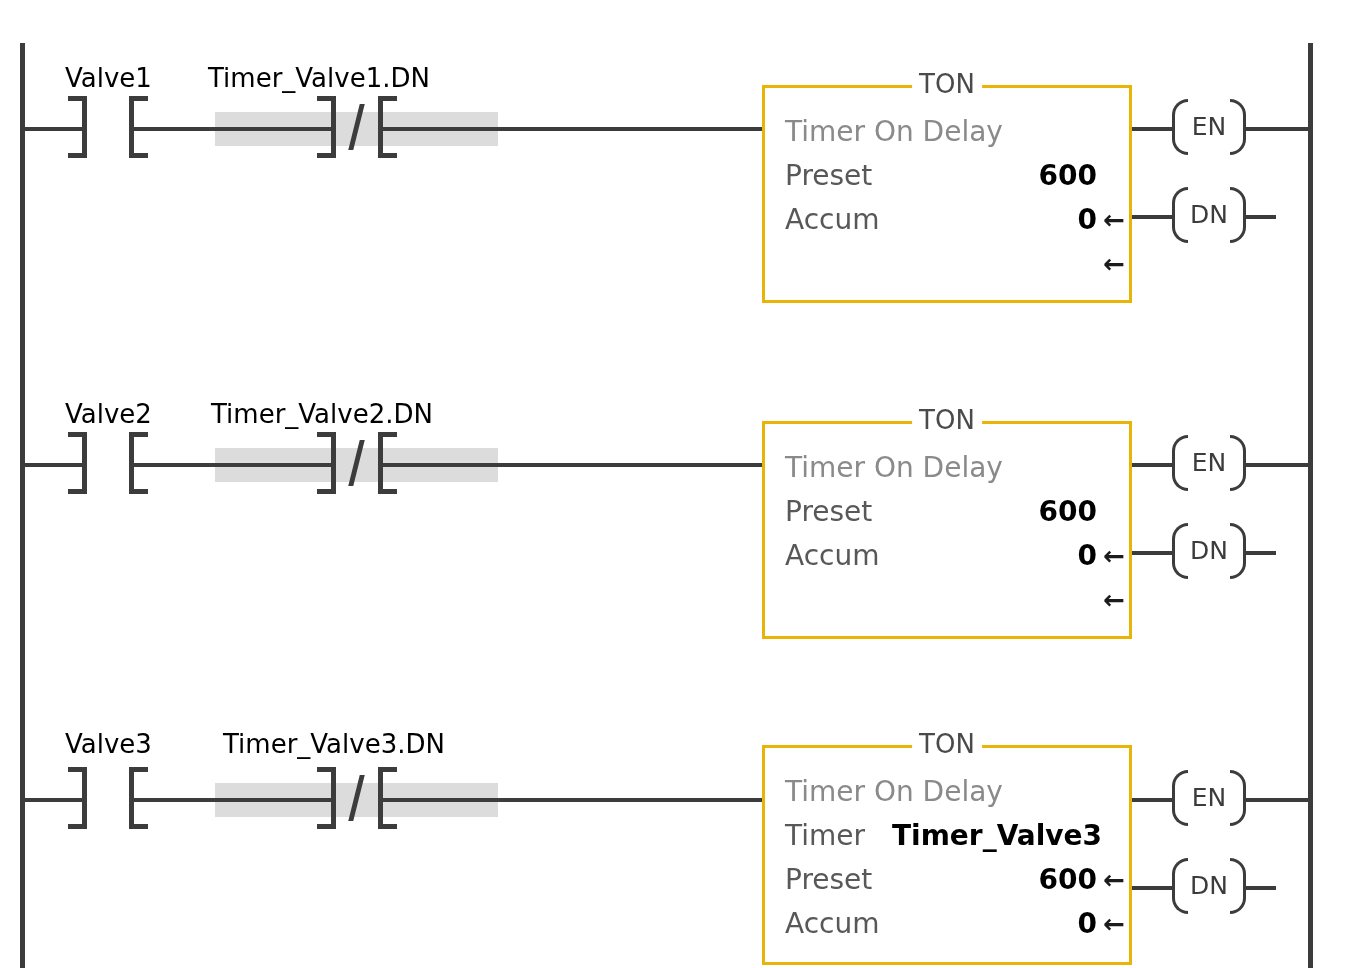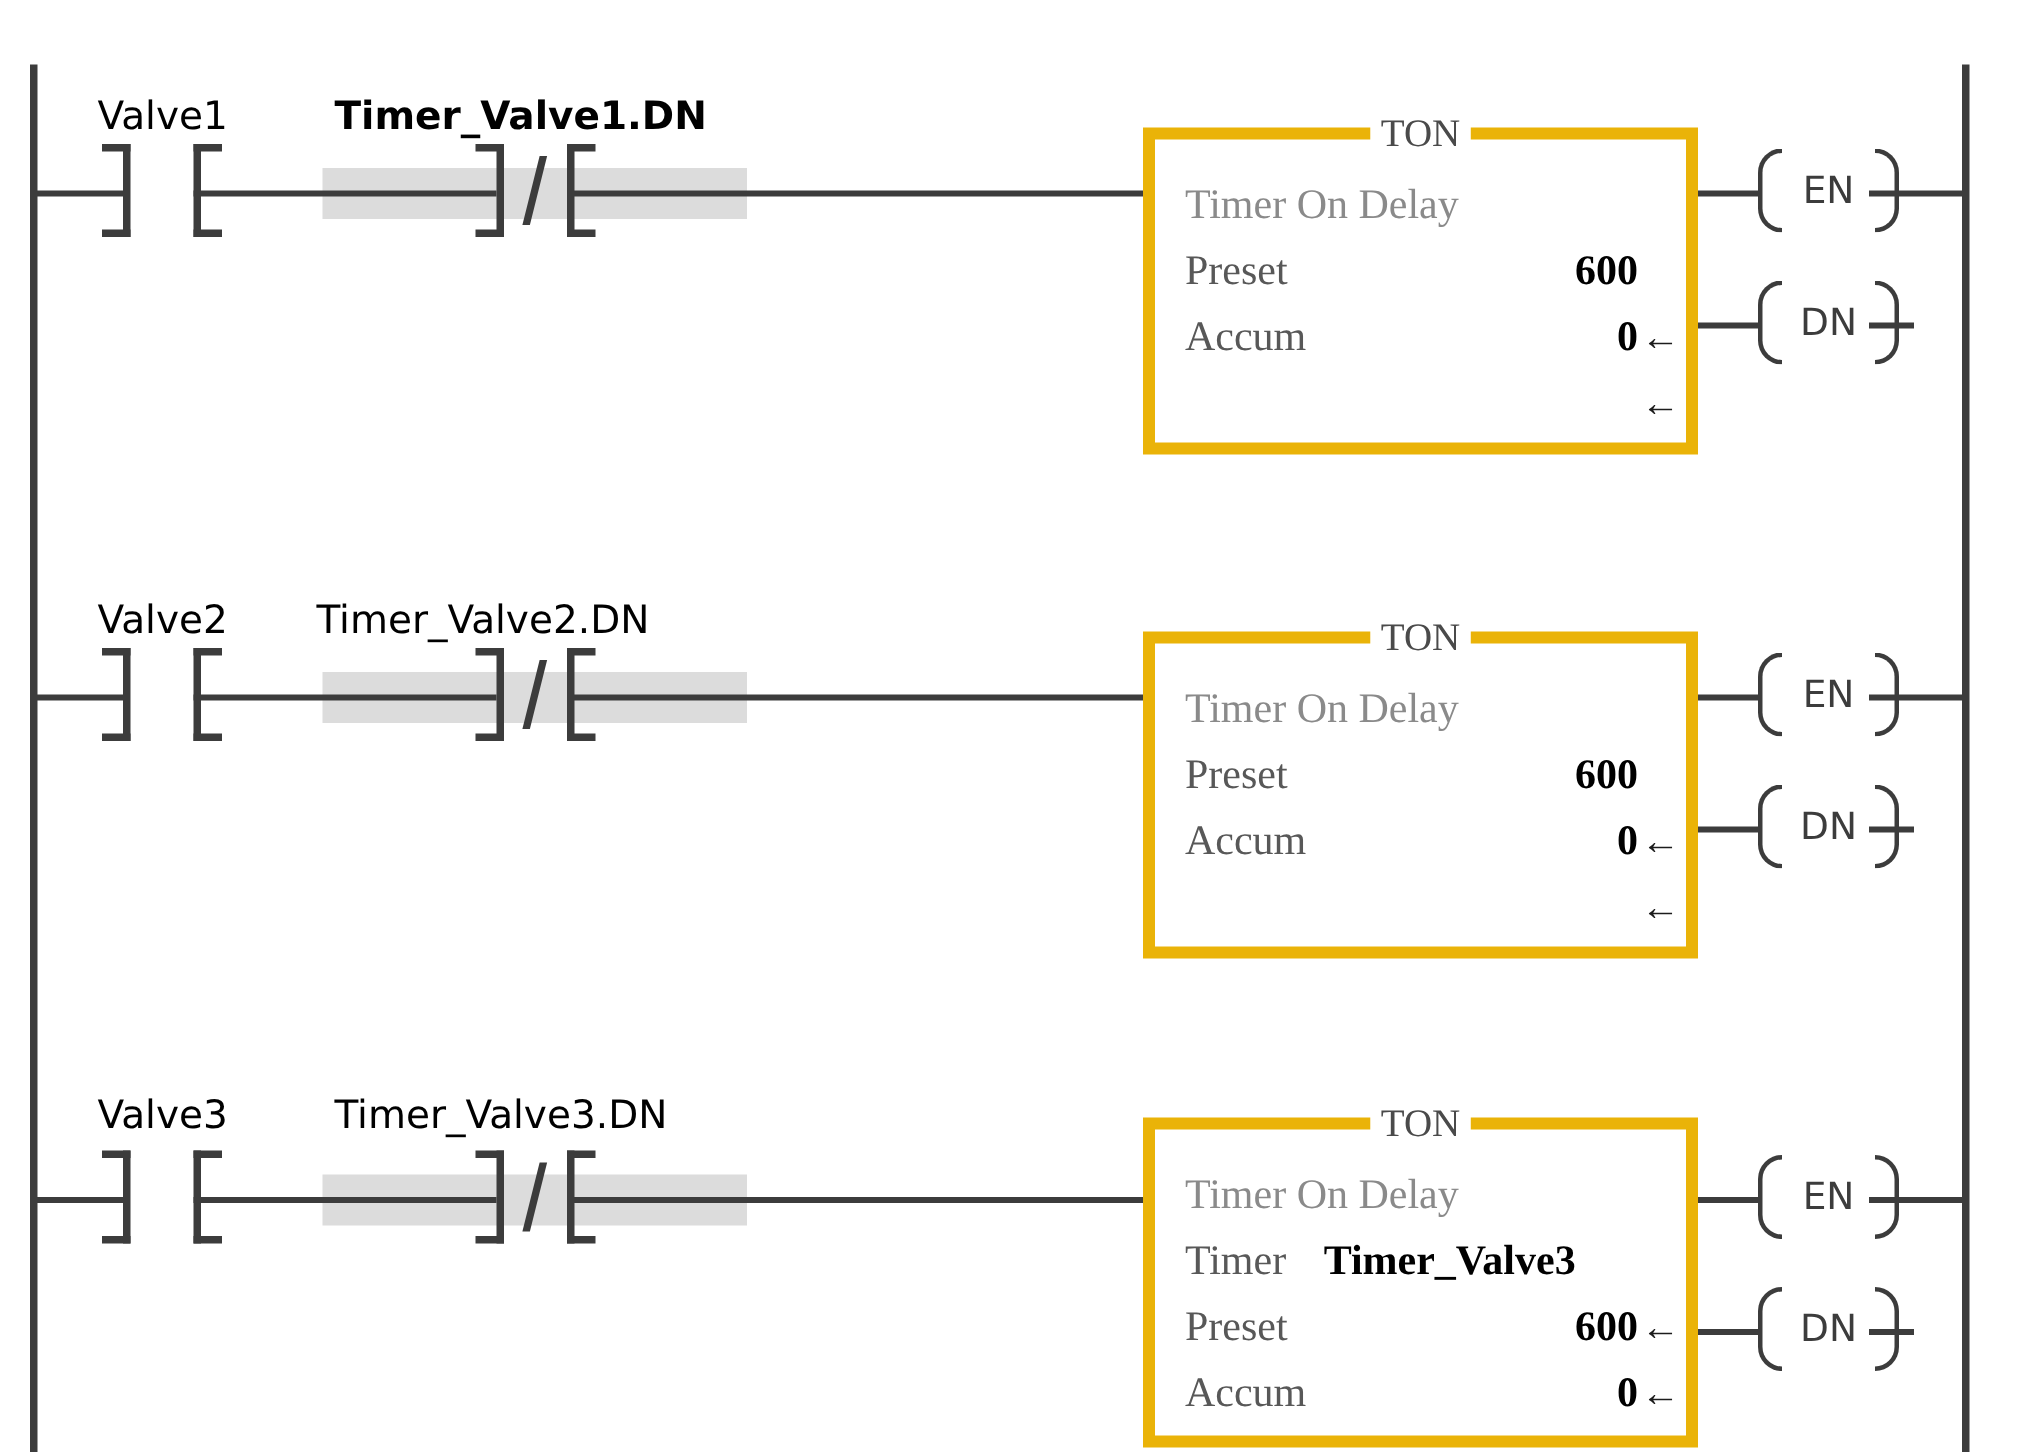--- a/index.html
+++ b/index.html
@@ -83,24 +83,23 @@
   
   .hiband{
     position:absolute;
     background:#dcdcdc;
     height:34px;
   }
 
   
   .ton{
     position:absolute;
-    border:8px solid #eab308;
+    border:3px solid #eab308;
     background:#ffffff;
     box-sizing:border-box;
-    font-family:Liberation Serif, serif;
   }
   .ton-title{
     position:absolute;
     top:-17px;
     left:50%;
     transform:translateX(-50%);
     background:#ffffff;
     padding:0 7px;
     font-size:26px;
     color:#4a4a4a;
@@ -139,21 +138,21 @@
     right:4px;
     font-size:26px;
     color:#1c1c1c;
     line-height:44px;
     font-weight:bold;
   }
 
   
   .coil{
     position:absolute;
-    width:94px;
+    width:74px;
     height:56px;
     font-size:25px;
     color:#3c3c3c;
     line-height:56px;
     text-align:center;
     white-space:nowrap;
   }
   .coil .par{
     position:absolute;
     top:0;
@@ -181,21 +180,21 @@
 <body>
 
 <div id="canvas">
 
   <div class="rail left"></div>
   <div class="rail right"></div>
 
   <div>
 
     <div class="tag" style="left:65px;  top:30px;">Valve1</div>
-    <div class="tag" style="left:223px; top:30px;font-weight:bold;">Timer_Valve1.DN</div>
+    <div class="tag" style="left:208px; top:30px;">Timer_Valve1.DN</div>
 
     <div class="hiband" style="left:215px; top:77px; width:283px;"></div>
 
     <div class="wire" style="left:22px;  top:92px; width:60px;"></div>
     <div class="wire" style="left:129px; top:92px; width:202px;"></div>
     <div class="wire" style="left:379px; top:92px; width:385px;"></div>
     <div class="wire" style="left:1130px;top:92px; width:42px;"></div>
     <div class="wire" style="left:1246px;top:92px; width:64px;"></div>
     <div class="wire" style="left:1130px;top:180px;width:42px;"></div>
     <div class="wire" style="left:1246px;top:180px;width:30px;"></div>

